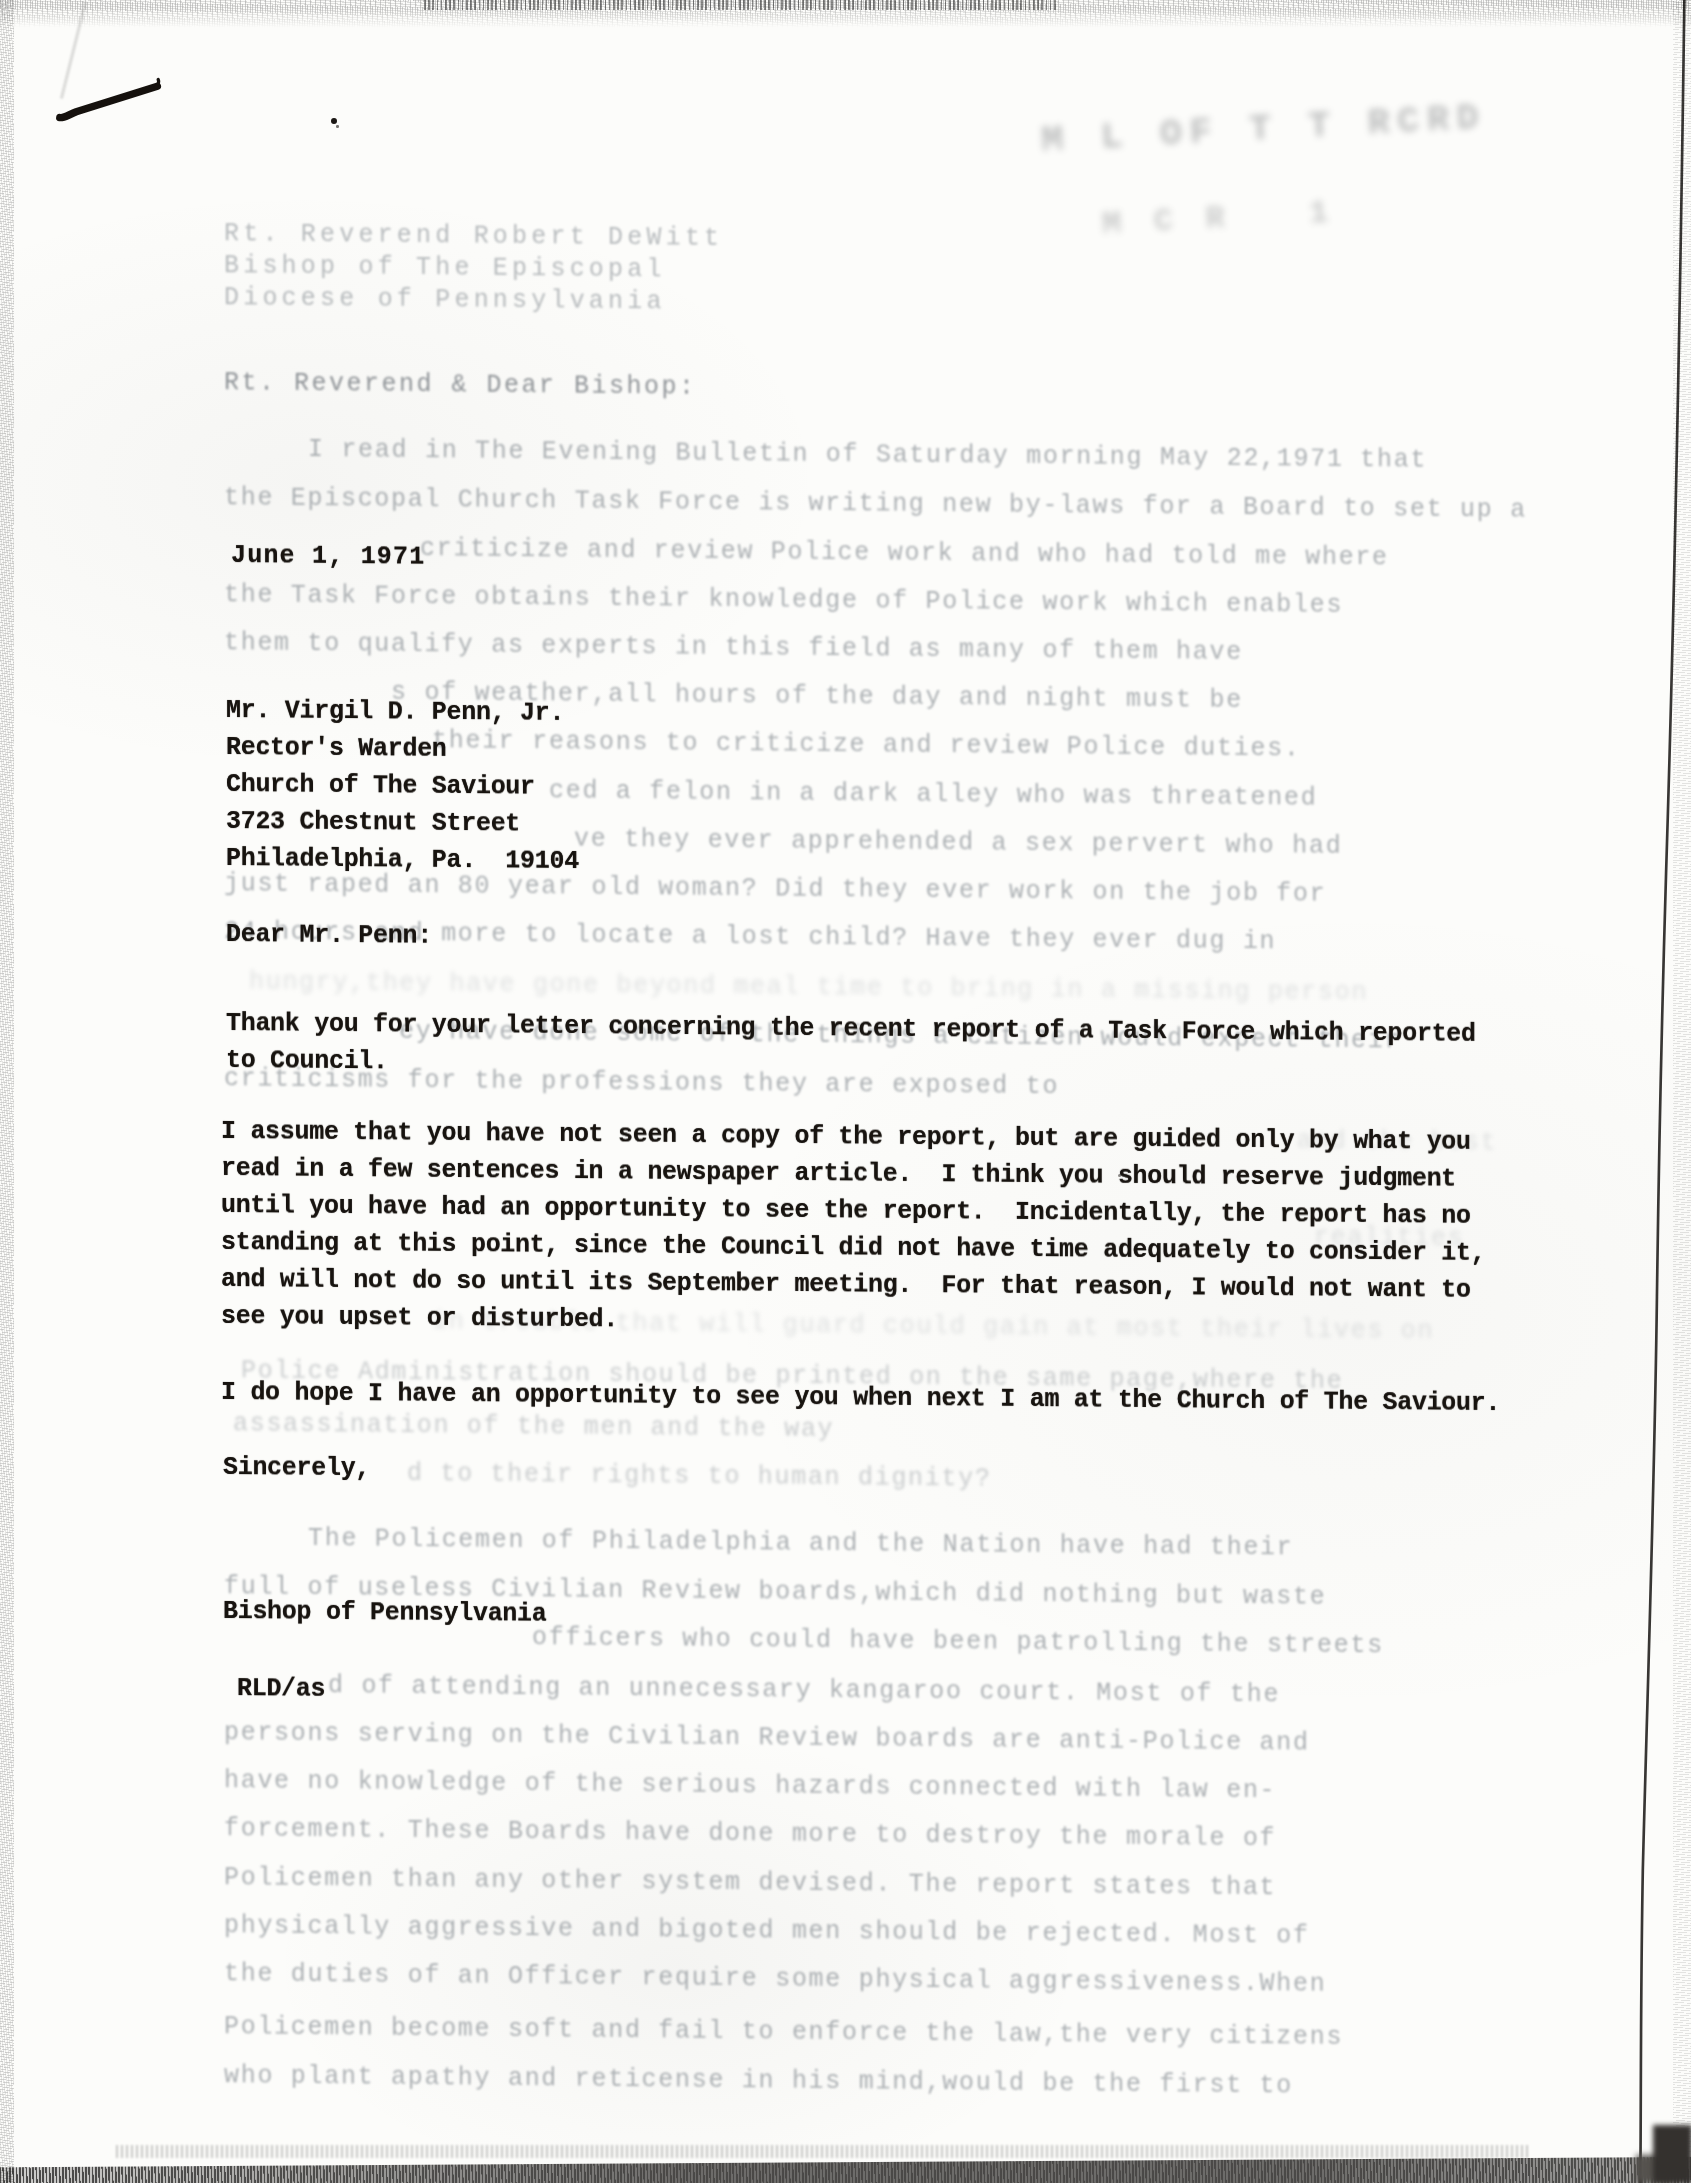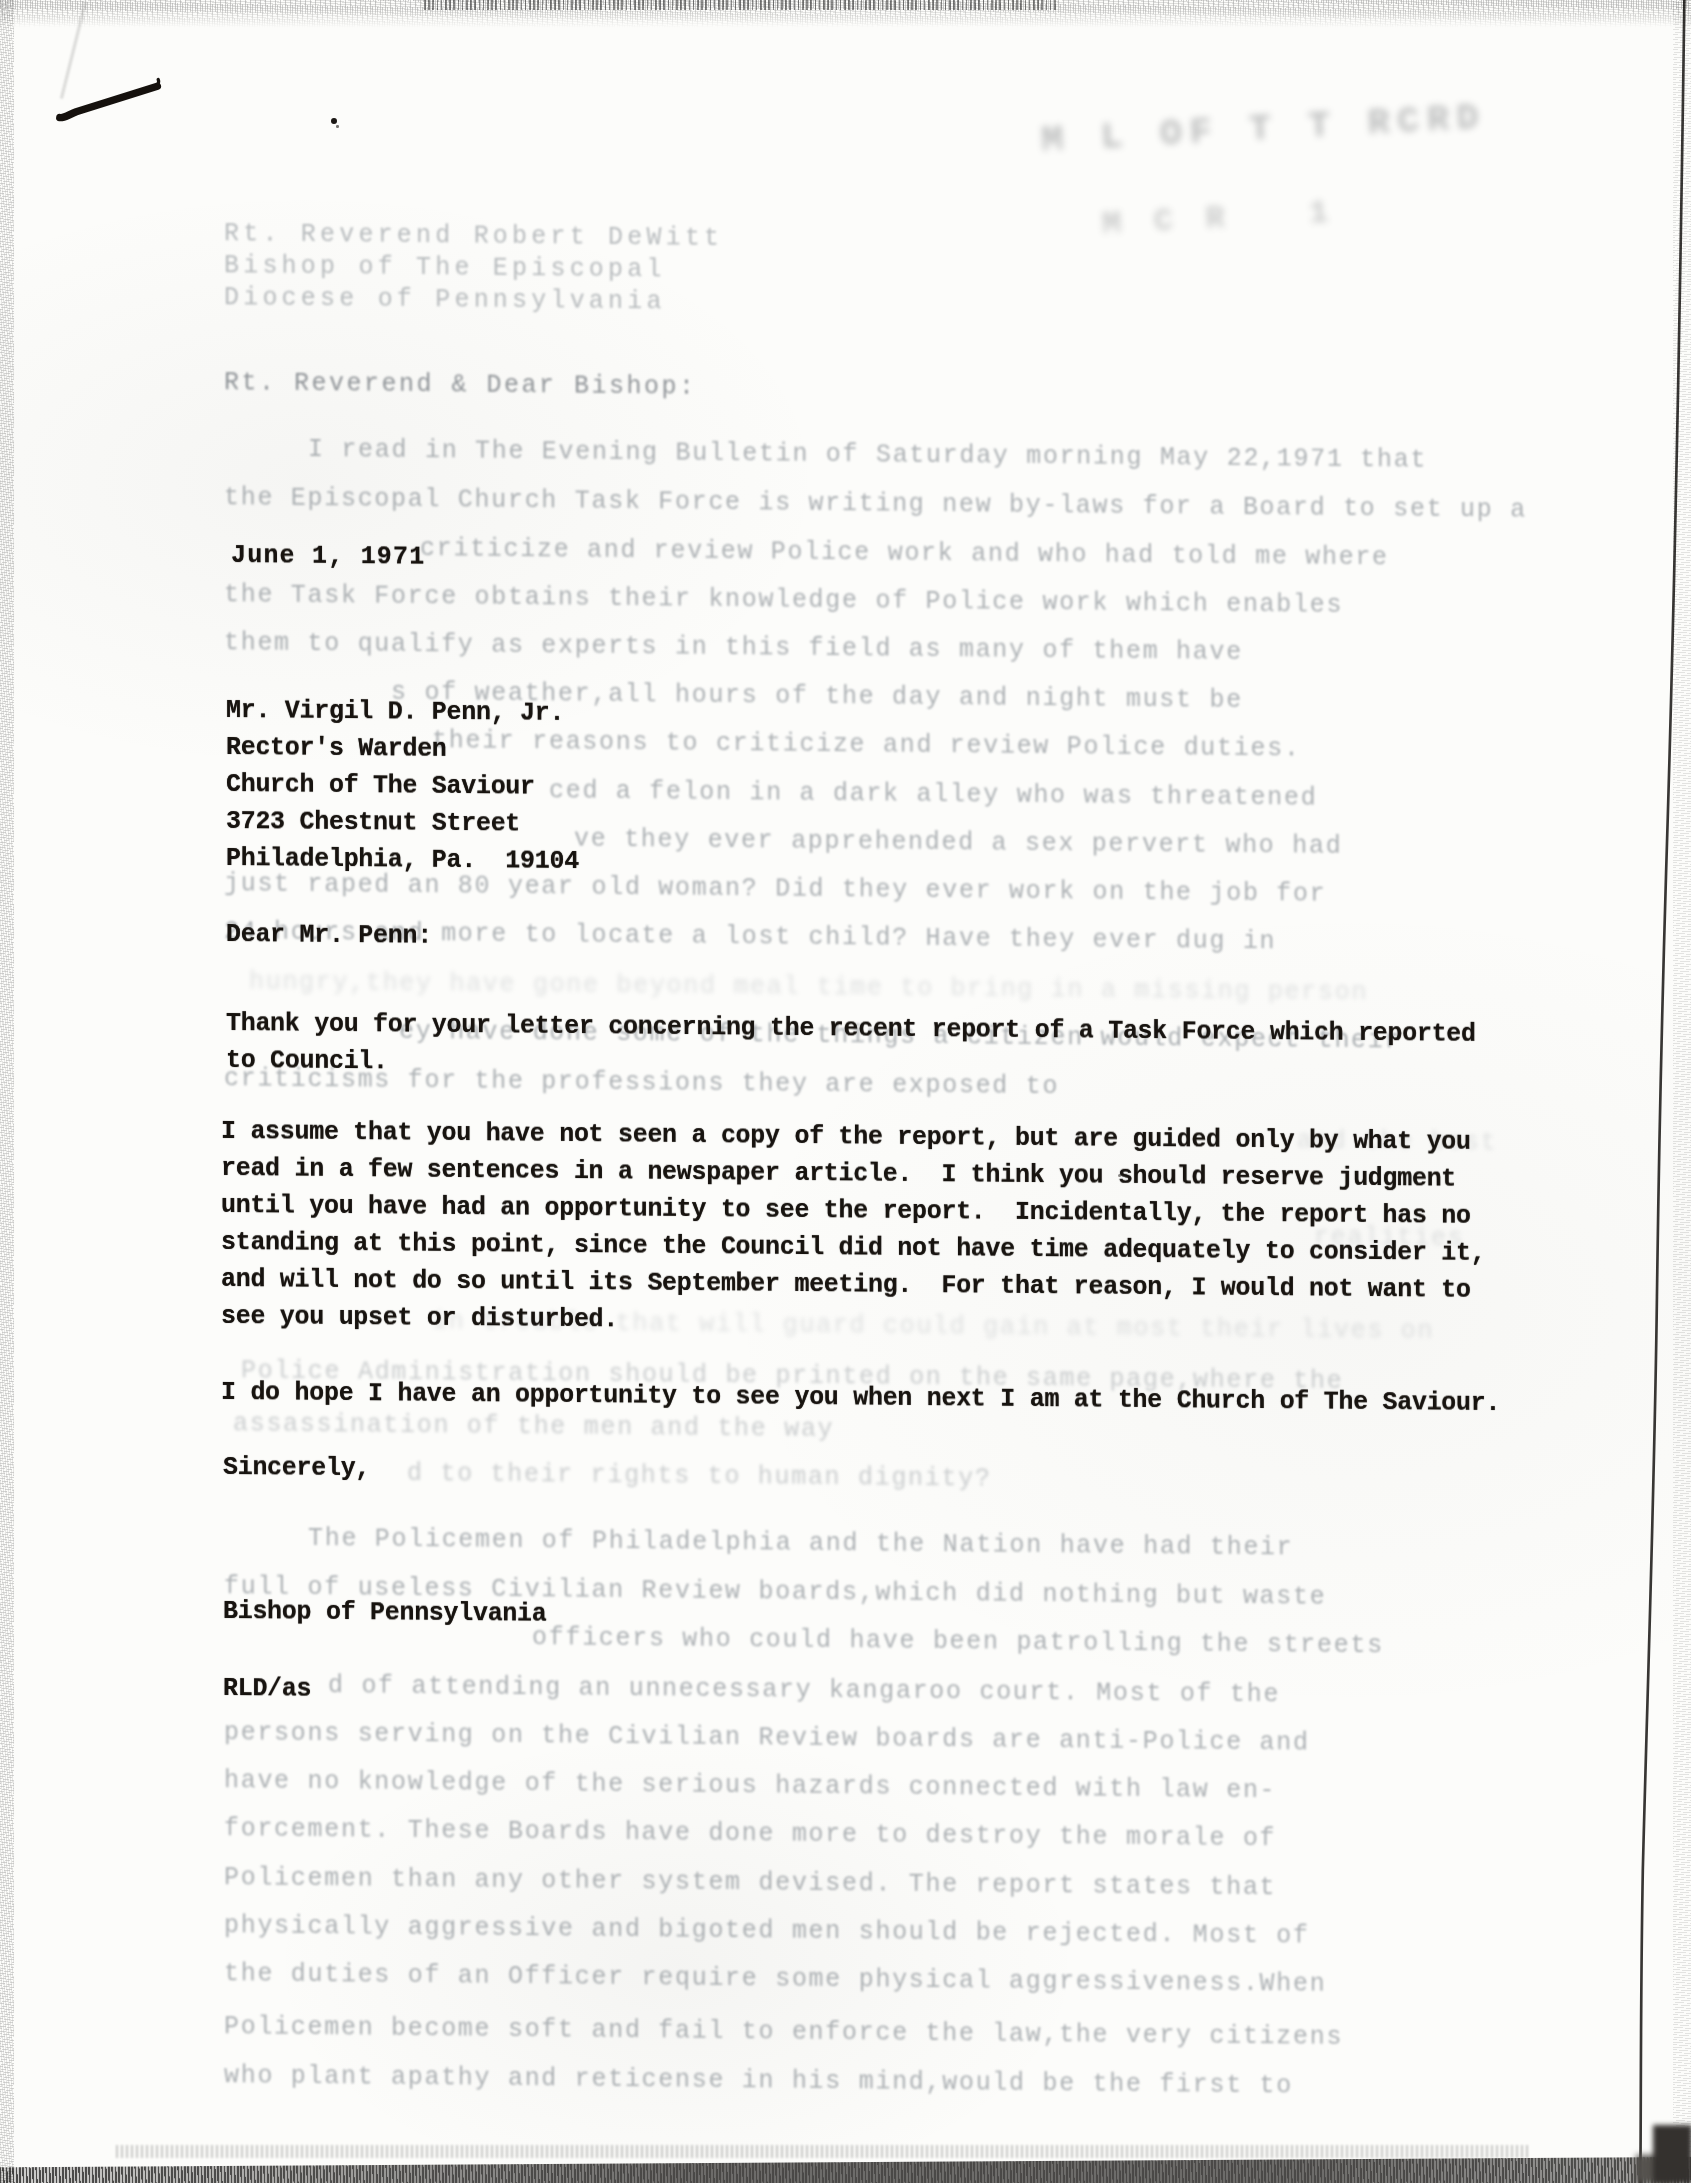--- a/index.html
+++ b/index.html
@@ -124,21 +124,21 @@
 to Council.</div>
     <div class="blk" style="left:221px;top:1111px;">I assume that you have not seen a copy of the report, but are guided only by what you
 read in a few sentences in a newspaper article.  I think you should reserve judgment
 until you have had an opportunity to see the report.  Incidentally, the report has no
 standing at this point, since the Council did not have time adequately to consider it,
 and will not do so until its September meeting.  For that reason, I would not want to
 see you upset or disturbed.</div>
     <div class="blk" style="left:221px;top:1372px;">I do hope I have an opportunity to see you when next I am at the Church of The Saviour.</div>
     <div class="blk" style="left:223px;top:1447px;">Sincerely,</div>
     <div class="blk" style="left:223px;top:1591px;">Bishop of Pennsylvania</div>
-    <div class="blk" style="left:223px;top:1668px;">RLD/as</div>
+    <div class="blk" style="left:237px;top:1668px;">RLD/as</div>
   </div>
 
   <svg class="pen-svg" style="left:48px;top:68px;" width="141" height="62" viewBox="0 0 170 75">
     <path d="M14,60 C18,61 24,57 34,53 L132,22" stroke="#15110d" stroke-width="9" stroke-linecap="round" fill="none"></path>
     <path d="M130,23 q5,-5 3,-9" stroke="#15110d" stroke-width="4" stroke-linecap="round" fill="none"></path>
   </svg>
 
   <div class="speck" style="left:331px;top:118px;width:5.8px;height:5.8px;"></div>
   <div class="speck" style="left:336px;top:125px;width:2.5px;height:2.5px;opacity:.6;"></div>
   <div class="speck" style="left:1118px;top:1174px;width:3.3px;height:3.3px;opacity:.5;"></div>

